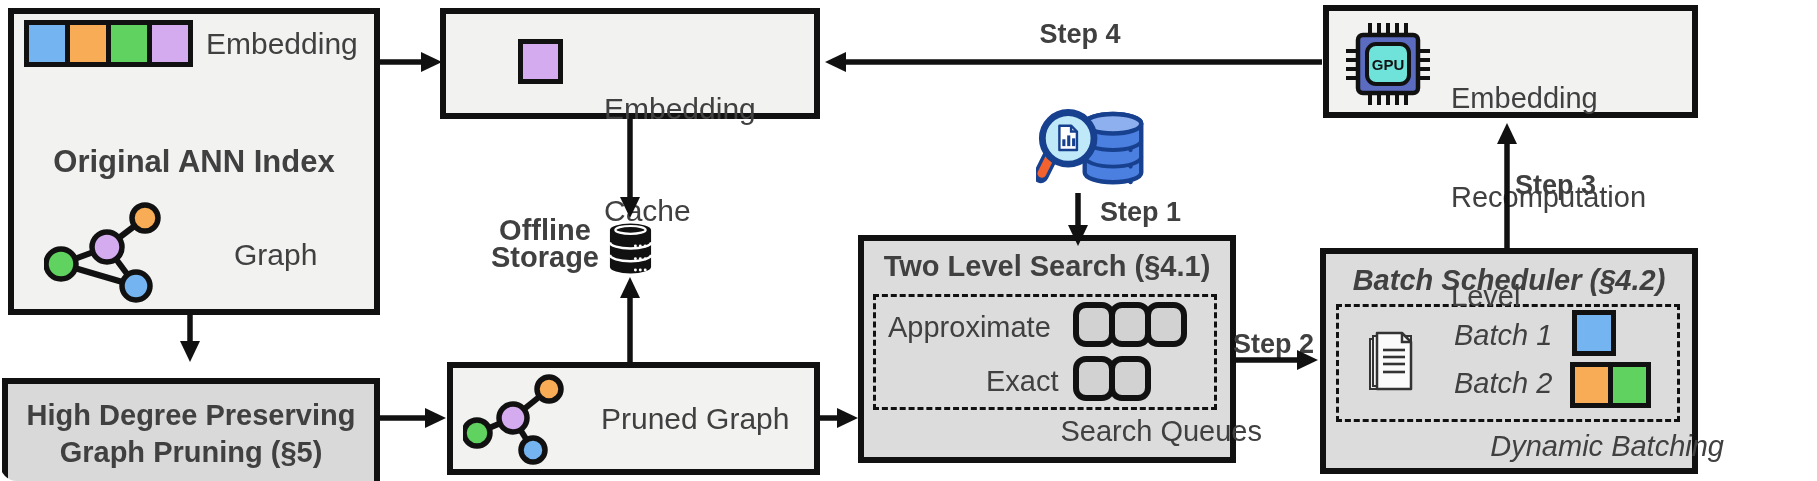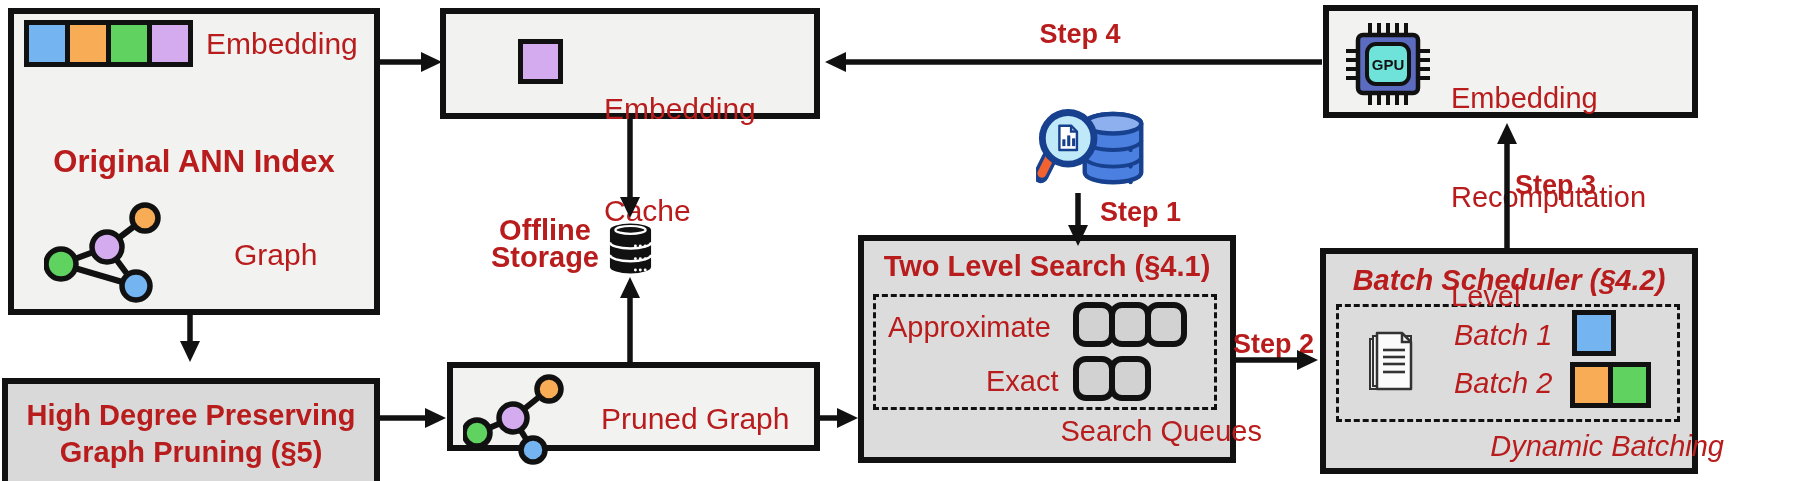--- a/index.html
+++ b/index.html
@@ -1,17 +1,17 @@
 <!DOCTYPE html>
 <html style="--blue: #74b4f0; --orange: #f7ac55; --green: #5fd25f; --purple: #d5abf0; --box-light: #f2f2f1; --box-shaded: #dcdcdc; --pruning-fill: #d9d9d9; --queue-fill: #d2d2d2; --ink: #111111; --query-db-blue: #4b7fe0; --query-db-top: #8fb0ef; --query-db-dark: #17418f; --query-lens: #bfe9f8; --query-handle: #f2622e; --gpu-chip: #5b6cc0; --gpu-core: #6fe3da;"><head>
 <meta charset="utf-8">
 <style>
   html,body{margin:0;padding:0;background:#fff;}
   #canvas{position:relative;width:1817px;height:481px;background:#fff;overflow:hidden;
-          font-family:"Liberation Sans",sans-serif;color:#b91c1c;}
+          font-family:"Liberation Sans",sans-serif;color:#404040;border-radius:17px;}
   .box{position:absolute;box-sizing:border-box;border:6px solid #111;}
   .box.light{background:var(--box-light);}
   .box.shaded{background:var(--box-shaded);}
   .abs{position:absolute;}
   .lbl{position:absolute;font-size:30px;line-height:34px;white-space:pre;}
   .lbl.b{font-weight:bold;}
   .title-center{position:absolute;left:0;width:100%;text-align:center;font-weight:bold;}
   .step{position:absolute;font-size:27px;font-weight:bold;white-space:pre;}
   .dashed{position:absolute;box-sizing:border-box;border:3px dashed #111;}
   .caption{position:absolute;left:0;width:100%;text-align:right;font-size:29px;margin-left:32px;}
@@ -88,21 +88,21 @@
         <circle cx="39" cy="25.5" r="1.5"></circle>
       <circle cx="29" cy="38.5" r="1.5"></circle>
         <circle cx="34" cy="38.5" r="1.5"></circle>
         <circle cx="39" cy="38.5" r="1.5"></circle>
       <circle cx="29" cy="50" r="1.5"></circle>
         <circle cx="34" cy="50" r="1.5"></circle>
         <circle cx="39" cy="50" r="1.5"></circle>
     </g>
   </svg>
 
-  <div class="box light" style="left:447px;top:362px;width:373px;height:89px;">
+  <div class="box light" style="left:447px;top:362px;width:373px;height:113px;">
     <svg class="abs" style="left:10px;top:5px;" width="112" height="92" viewBox="0 0 112 92">
       <g stroke="#111" stroke-width="6">
         <line x1="50" y1="45" x2="86" y2="16"></line>
         <line x1="50" y1="45" x2="14" y2="60"></line>
         <line x1="50" y1="45" x2="70" y2="77"></line>
       </g>
       <g stroke="#111" stroke-width="5.5">
         <circle cx="86" cy="16" r="12" style="fill:var(--orange);"></circle>
         <circle cx="14" cy="60" r="13" style="fill:var(--green);"></circle>
         <circle cx="70" cy="77" r="12" style="fill:var(--blue);"></circle>

